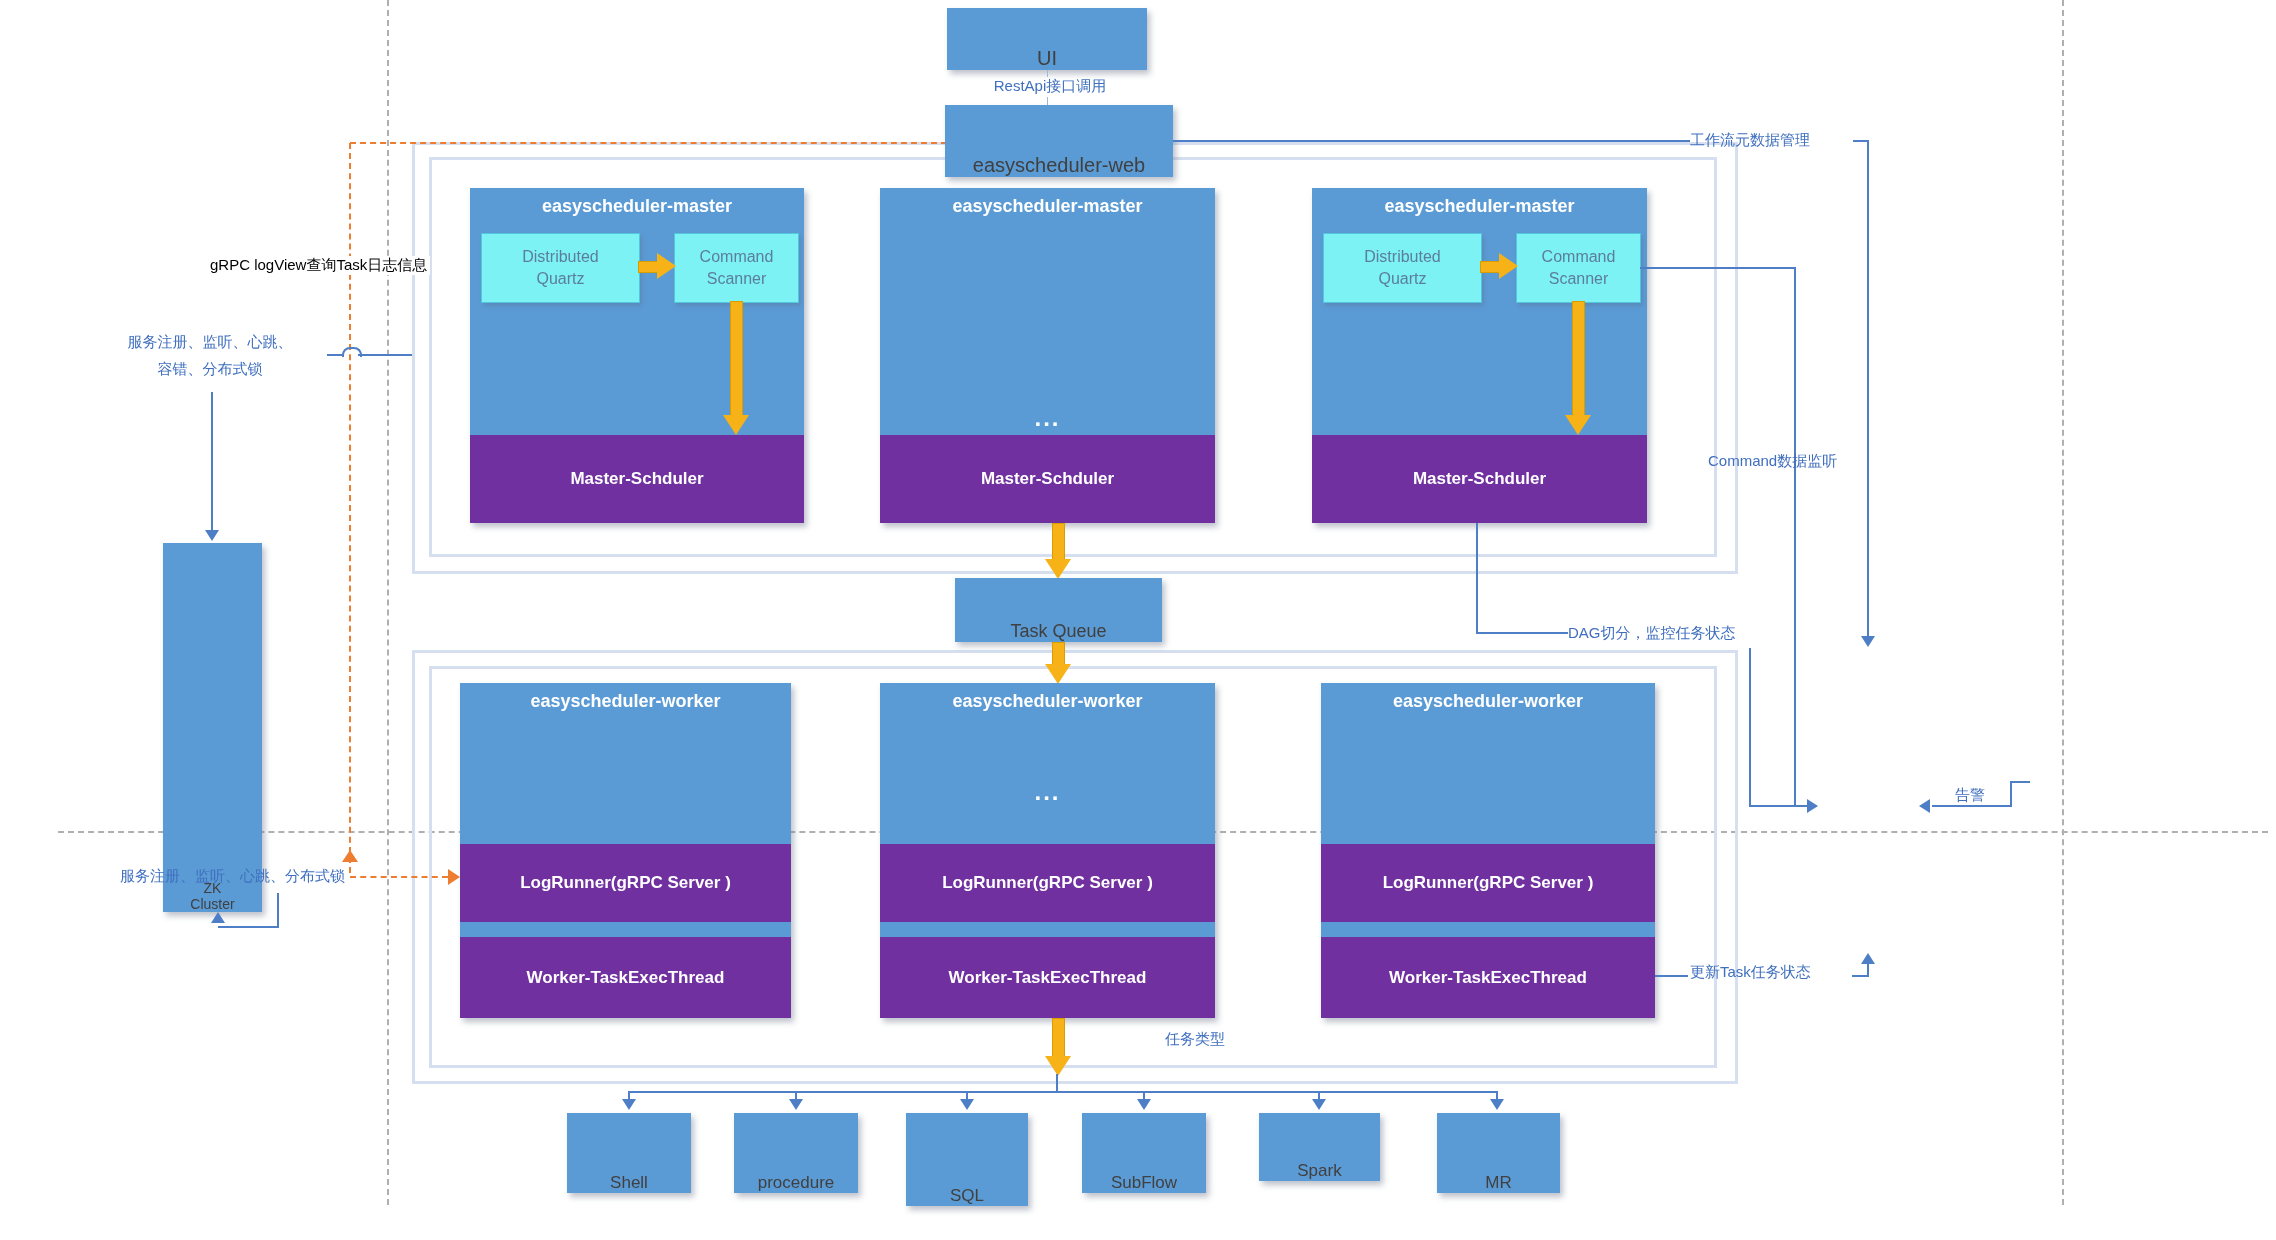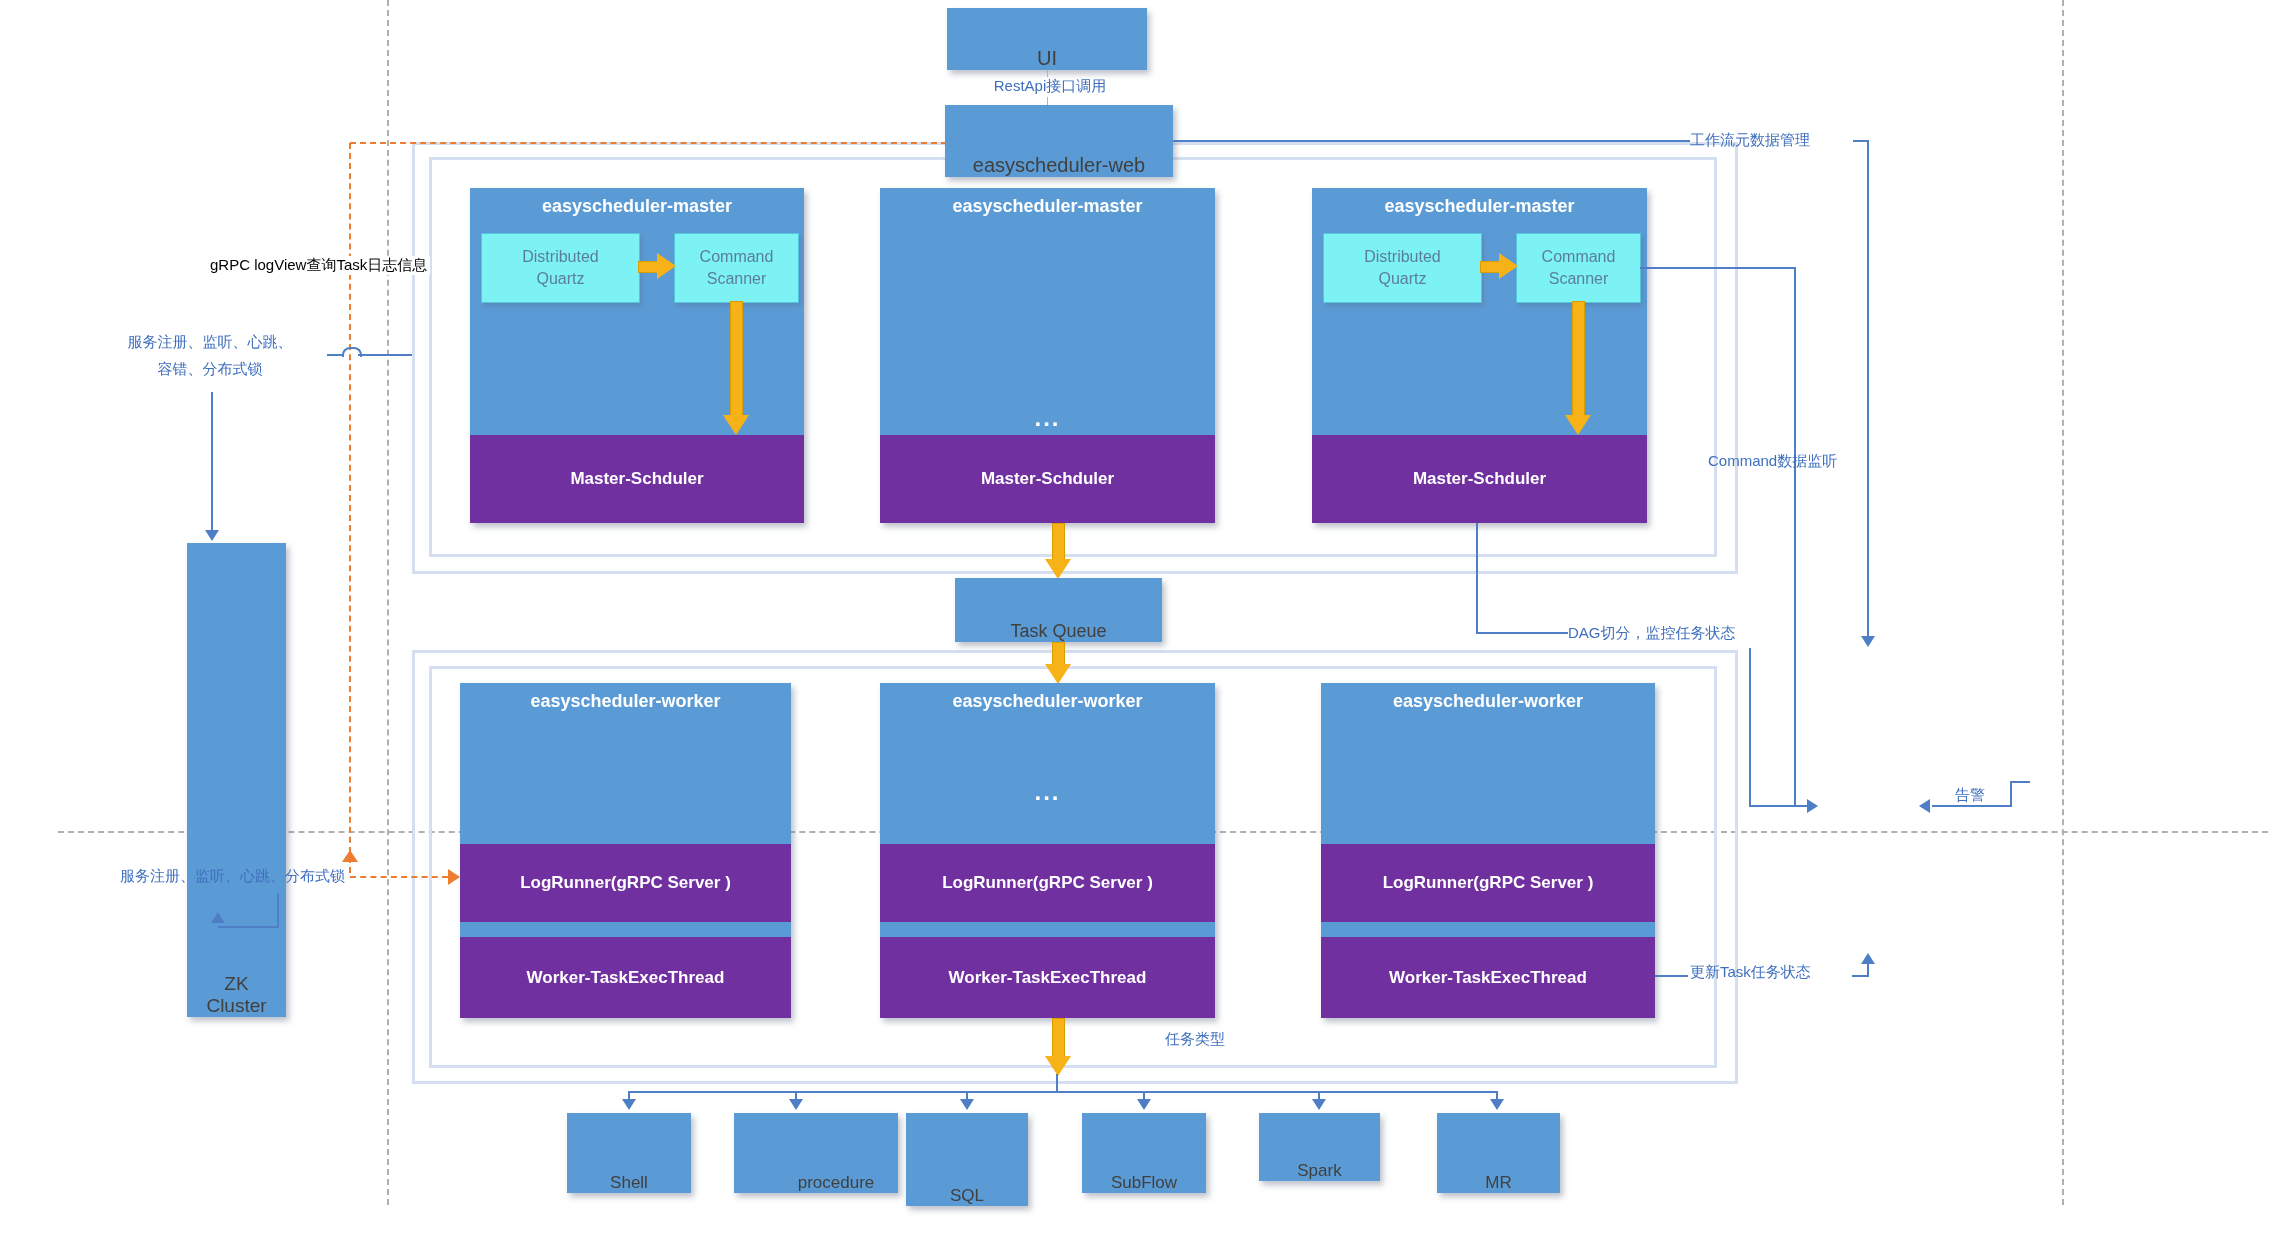--- a/index.html
+++ b/index.html
@@ -191,21 +191,21 @@
   <div class="vl" style="left:1143px;top:1091px;height:9px;"></div>
   <div class="tri b-d" style="left:1137px;top:1099px;"></div>
   <div class="vl" style="left:1318px;top:1091px;height:9px;"></div>
   <div class="tri b-d" style="left:1312px;top:1099px;"></div>
   <div class="vl" style="left:1496px;top:1091px;height:9px;"></div>
   <div class="tri b-d" style="left:1490px;top:1099px;"></div>
 
   <div class="box" style="left:567px;top:1113px;width:124px;height:80px;font-size:17px;">
     <span>Shell</span>
   </div>
-  <div class="box" style="left:734px;top:1113px;width:124px;height:80px;font-size:17px;padding-left:40px;">
+  <div class="box" style="left:734px;top:1113px;width:124px;height:80px;font-size:17px;">
     <span>procedure</span>
   </div>
   <div class="box" style="left:906px;top:1113px;width:122px;height:93px;font-size:17px;">
     <span>SQL</span>
   </div>
   <div class="box" style="left:1082px;top:1113px;width:124px;height:80px;font-size:17px;">
     <span>SubFlow</span>
   </div>
   <div class="box" style="left:1259px;top:1113px;width:121px;height:68px;font-size:17px;">
     <span>Spark</span>
@@ -218,21 +218,21 @@
     <div>服务注册、监听、心跳、</div>
     <div>容错、分布式锁</div>
   </div>
   <div class="vl" style="left:211px;top:392px;height:140px;"></div>
   <div class="tri b-d" style="left:205px;top:530px;"></div>
 
   <div class="hl" style="left:327px;top:354px;width:15px;"></div>
   <div class="abs" style="left:342px;top:347px;width:16px;height:8px;border:2px solid #4e7ec5;border-bottom:none;border-radius:8px 8px 0 0;"></div>
   <div class="hl" style="left:358px;top:354px;width:54px;"></div>
 
-  <div class="box" style="left:163px;top:543px;width:99px;height:474px;font-size:19px;margin-left:24px;">
+  <div class="box" style="left:163px;top:543px;width:99px;height:369px;font-size:14px;">
     <div>
       <div>ZK</div>
       <div>Cluster</div>
     </div>
   </div>
   <div class="lbl" style="left:120px;top:867px;">服务注册、监听、心跳、分布式锁</div>
 
   <div class="vl" style="left:277px;top:893px;height:35px;"></div>
   <div class="hl" style="left:218px;top:926px;width:61px;"></div>
   <div class="tri b-u" style="left:211px;top:912px;"></div>

